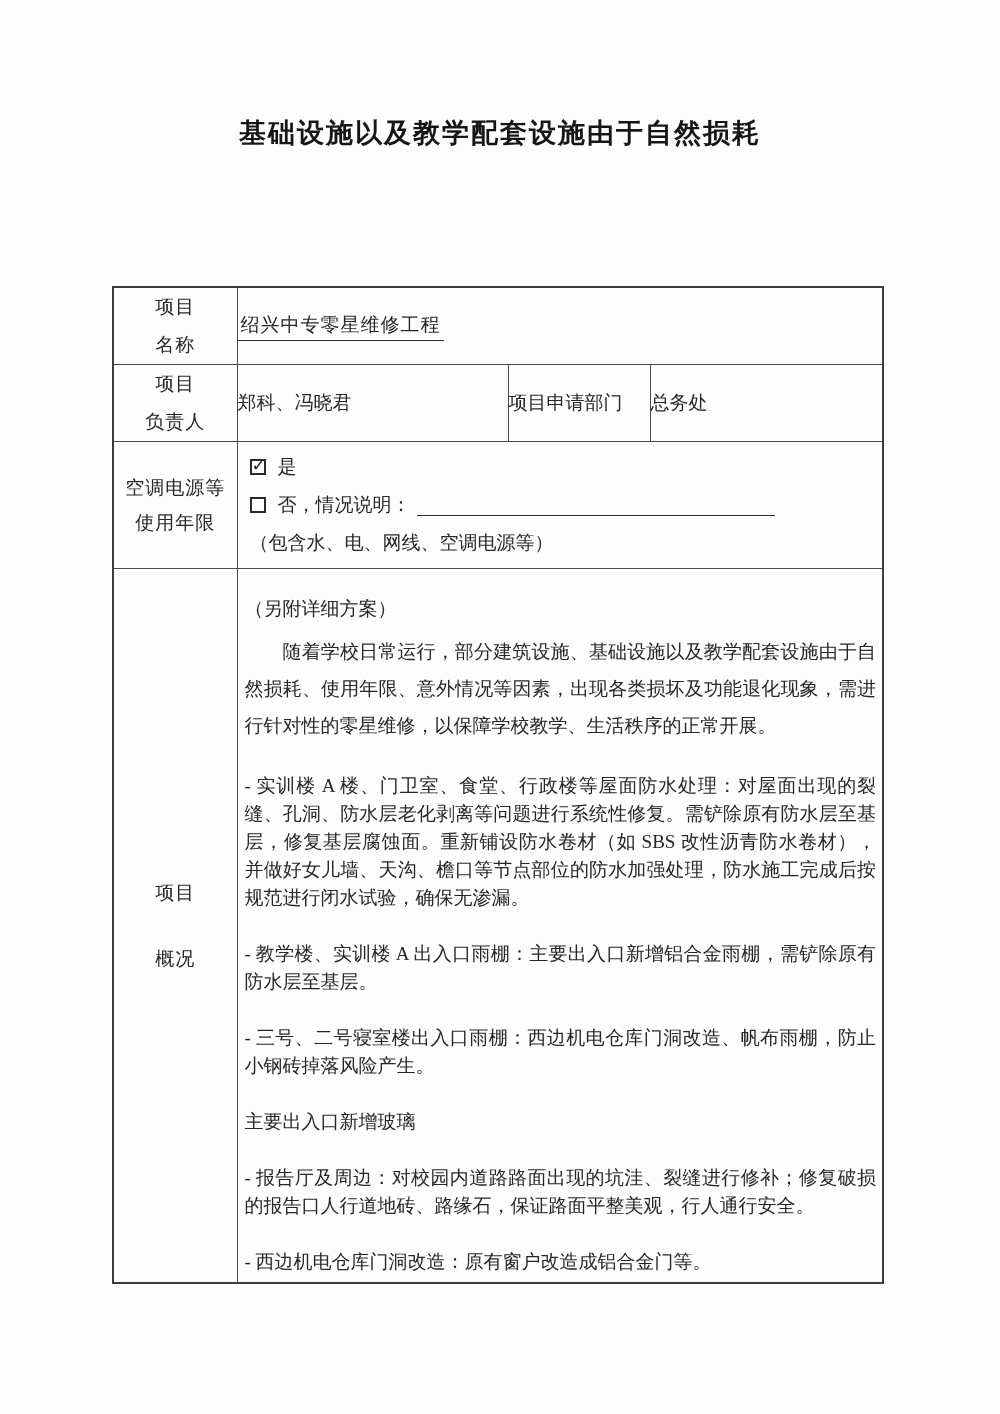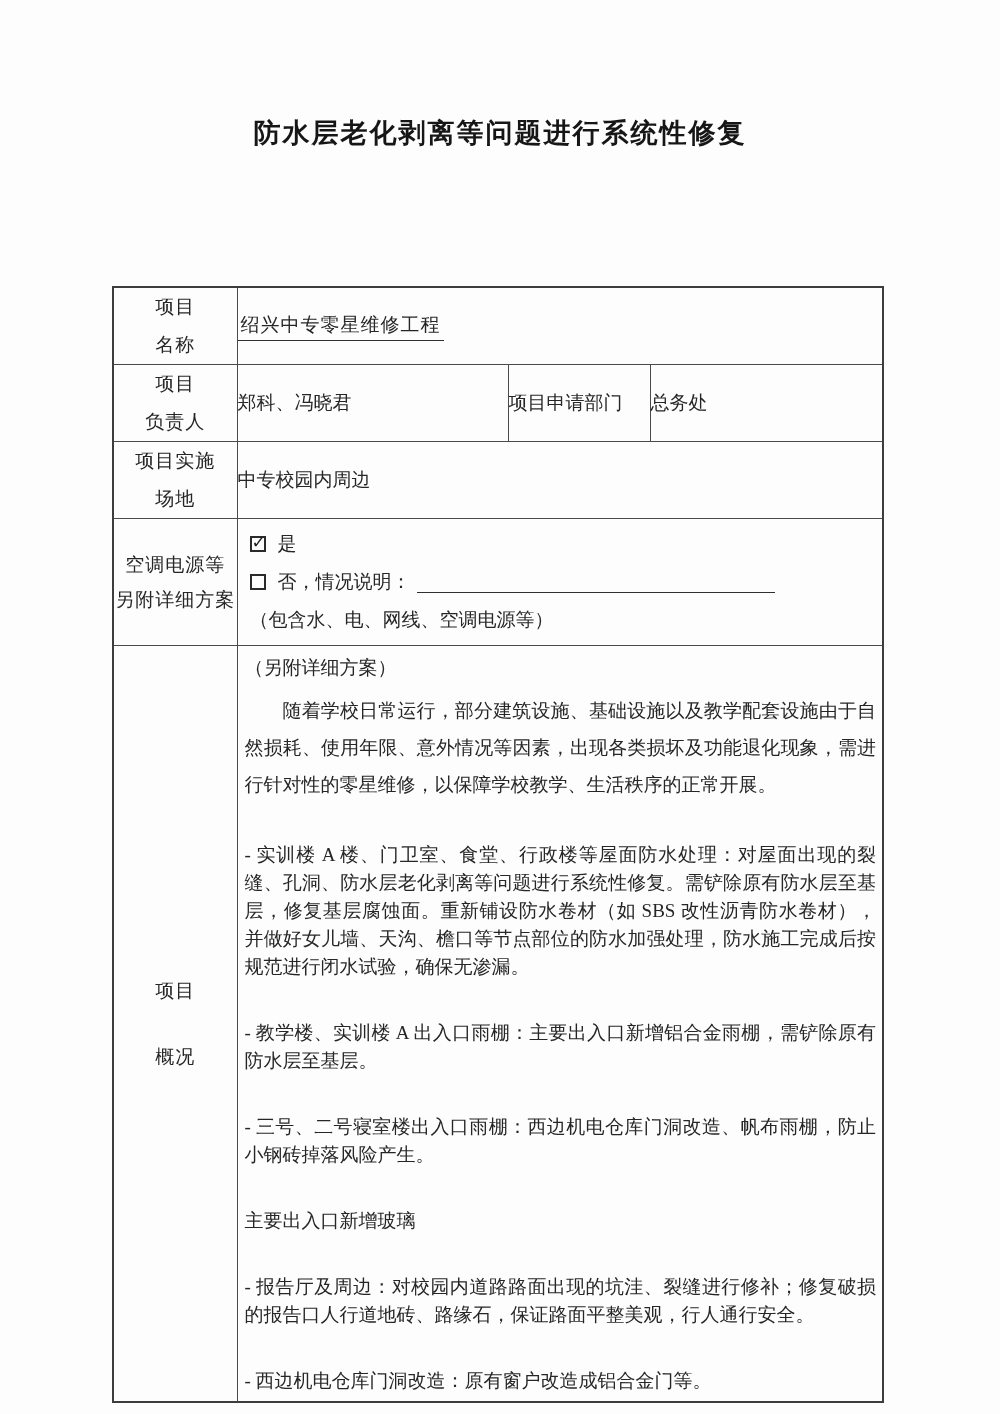--- a/index.html
+++ b/index.html
@@ -73,30 +73,30 @@
   }
   .blank {
     flex: 0 0 358px;
     height: 22px;
     border-bottom: 1.5px solid #2f2f2f;
     margin-left: 6px;
   }
 
   td.overview { vertical-align: top; padding: 6px 6px 6px 7px; }
   .ov p { font-size: 19px; line-height: 28px; text-align: justify; color: #262626; }
-  .ov .p0 { line-height: 28px; margin-top: 2px; }
+  .ov .p0 { line-height: 28px; margin-top: 20px; }
   .ov .p1 { line-height: 37px; text-indent: 2em; margin-top: 10px; }
-  .ov .pb { margin-top: 38px; }
+  .ov .pb { margin-top: 28px; }
 </style>
 </head>
 <body>
 
 <div class="page">
 
-  <h1 class="title">防水层老化剥离等问题进行系统性修复</h1>
+  <h1 class="title">基础设施以及教学配套设施由于自然损耗</h1>
 
   <table class="form">
     <colgroup>
       <col style="width:124px">
         <col style="width:271px">
         <col style="width:142px">
         <col style="width:233px">
     </colgroup>
 
     <tbody>
@@ -114,32 +114,25 @@
       <td class="lbl">
         <div class="ln">项目</div>
         <div class="ln">负责人</div>
       </td>
       <td class="val">郑科、冯晓君</td>
       <td class="val">项目申请部门</td>
       <td class="val">总务处</td>
     </tr>
 
 
-    <tr style="height:75px;">
-      <td class="lbl">
-        <div class="ln">项目实施</div>
-        <div class="ln">场地</div>
-      </td>
-      <td class="val" colspan="3">中专校园内周边</td>
-    </tr>
 
     <tr style="height:112px;">
       <td class="lbl lbl-tight">
         <div class="ln">空调电源等</div>
-        <div class="ln">另附详细方案</div>
+        <div class="ln">使用年限</div>
       </td>
       <td class="hw" colspan="3">
         <div class="hw-line">
           <span class="cbox">
                 <span class="tick">✓</span>
               </span>
           <span>是</span>
         </div>
         <div class="hw-line">
           <span class="cbox"></span>

